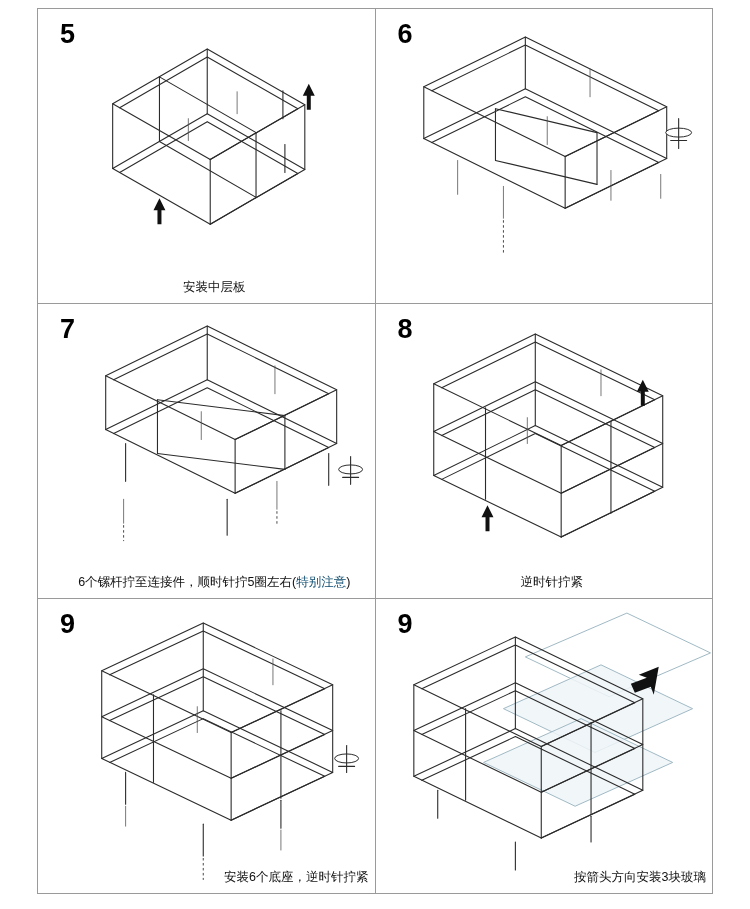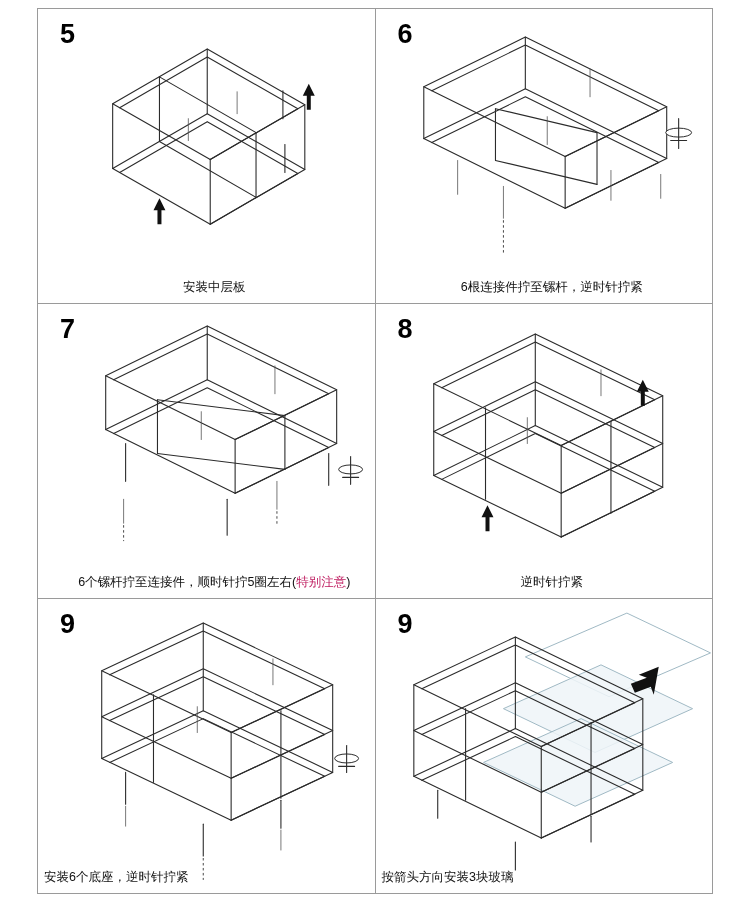--- a/index.html
+++ b/index.html
@@ -47,33 +47,33 @@
     font-size: 27px;
     font-weight: bold;
     letter-spacing: -0.5px;
     color: #000;
   }
   .caption {
     position: absolute;
     left: 0;
     right: 0;
     bottom: 8px;
-    text-align: left;
+    text-align: right;
     font-size: 12.5px;
     color: #111;
     line-height: 1.2;
     padding: 0 6px;
     box-sizing: border-box;
   }
   .caption.left {
     text-align: center;
     padding-left: 22px;
   }
   .cap-warn {
-    color: #be185d;
+    color: #0c4a6e;
   }
   .art {
     position: absolute;
     left: 0;
     top: 0;
     width: 100%;
     height: 100%;
   }
   .art svg {
     display: block;
@@ -165,21 +165,20 @@
             <path d="M128 212 L128 246"></path>
           </g>
 
           <g>
             <ellipse class="screw" cx="304" cy="124" rx="13" ry="4.5"></ellipse>
             <path class="fr" d="M304 110 L304 140"></path>
             <path class="fr" d="M296 132 L312 132"></path>
           </g>
         </svg>
       </div>
-      <div class="caption left">6根连接件拧至镙杆，逆时针拧紧</div>
     </div>
 
     <div class="cell">
       <div class="step-num">7</div>
       <div class="art">
         <svg viewBox="0 0 338 295" preserveAspectRatio="xMidYMid meet">
           <g class="fr">
             <path d="M68 72 L170 22 L300 86 L198 136 Z"></path>
             <path d="M76 76 L170 30 L292 90 L198 136"></path>
             <path d="M68 126 L170 76 L300 140 L198 190 Z"></path>

